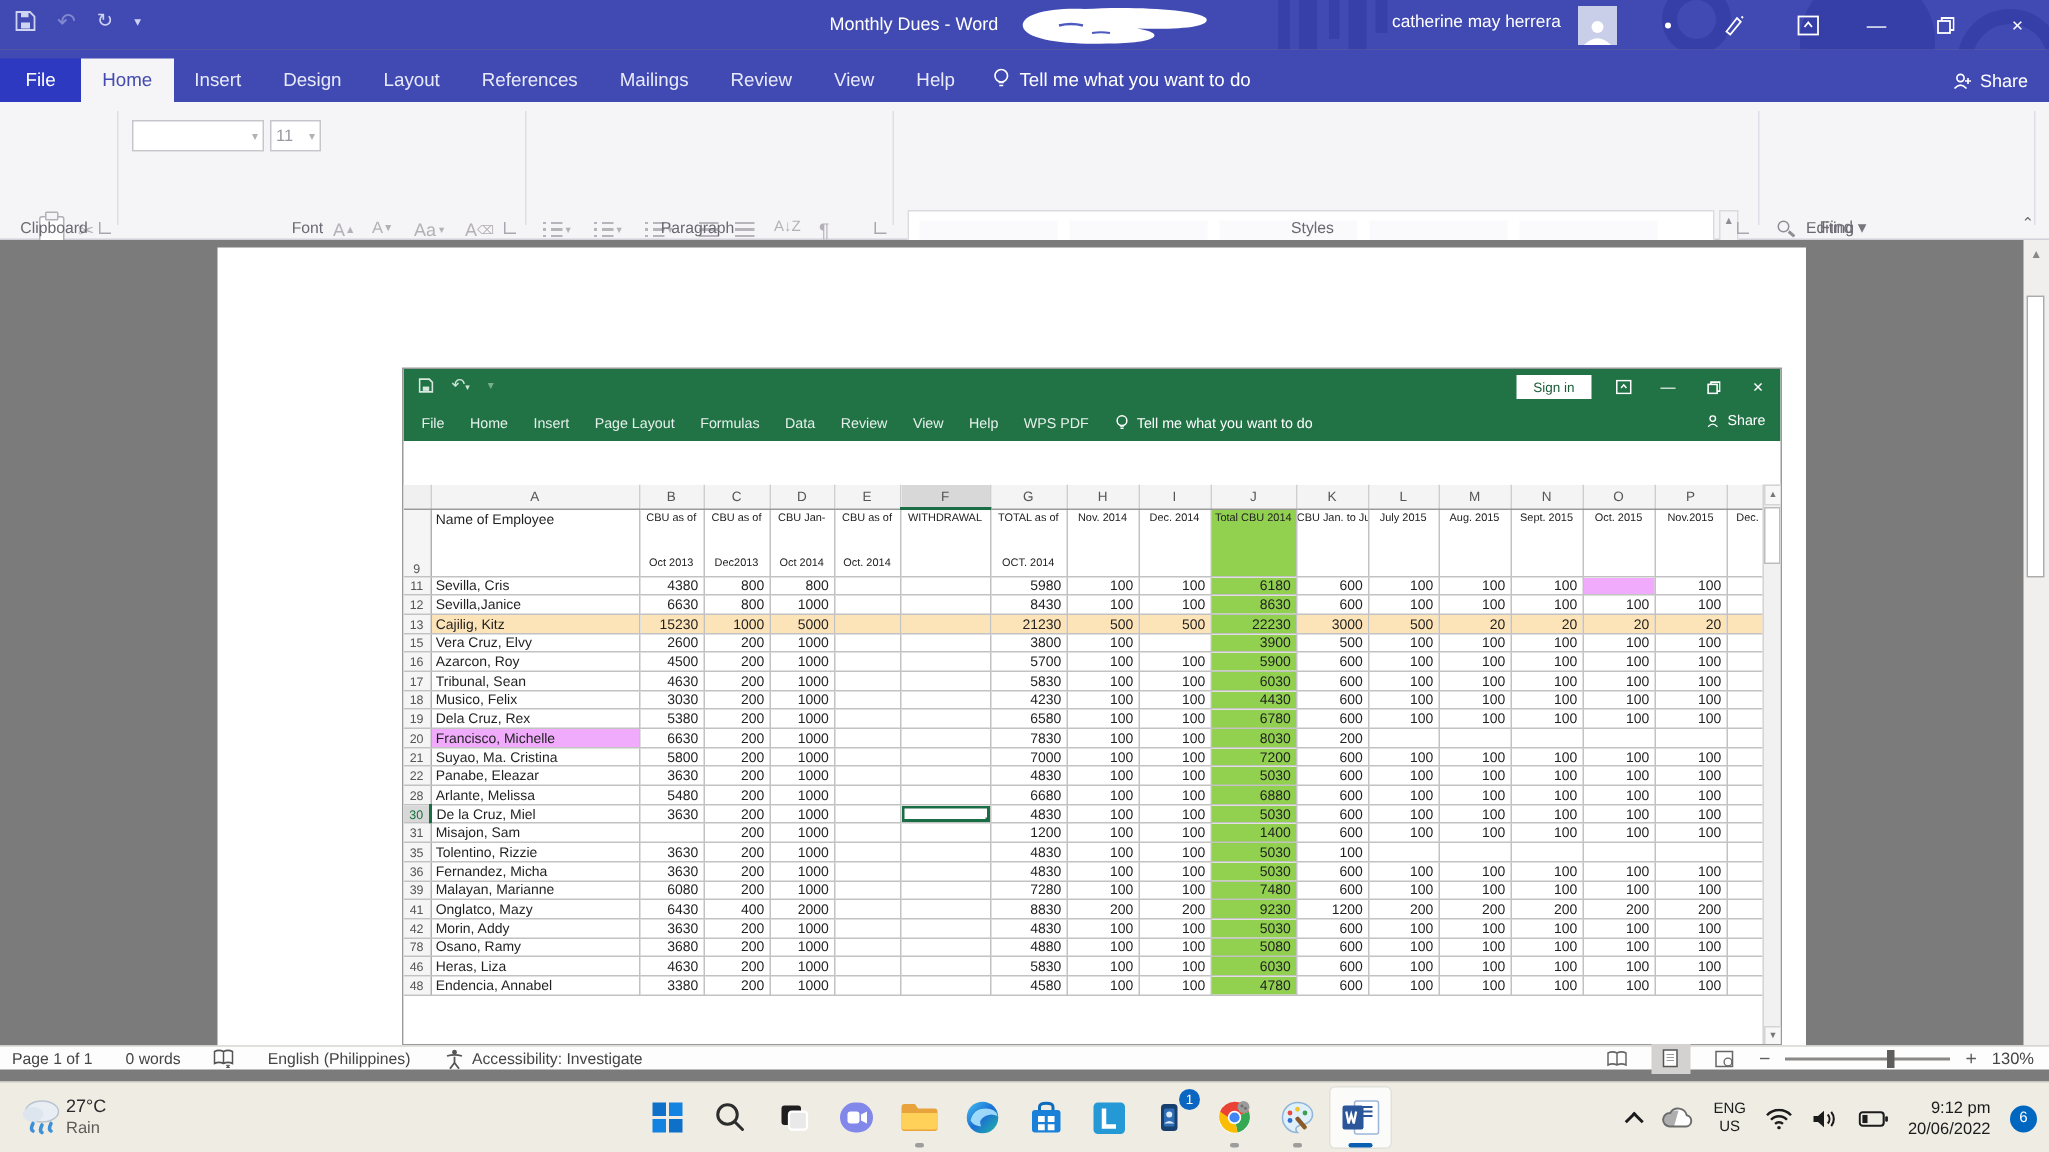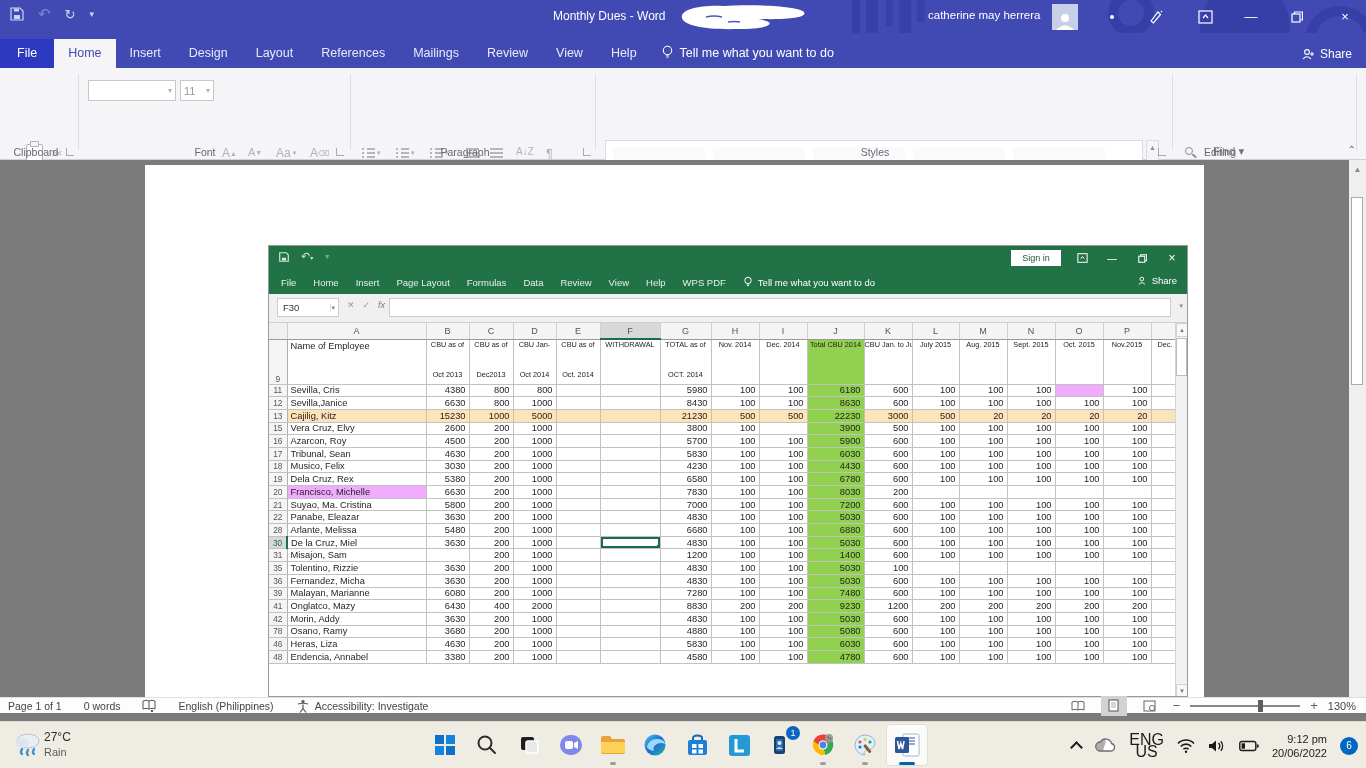--- a/index.html
+++ b/index.html
@@ -130,21 +130,21 @@
   .weather{position:absolute;left:12px;top:6px;display:flex;align-items:center;gap:0}
   .wtemp{font-size:12px;color:#2b2b2b;line-height:15px}
   .wdesc{font-size:11px;color:#5d5b58;line-height:14px}
   .tb-icons{position:absolute;left:424px;top:2px;display:flex}
   .tile{width:42px;height:42px;display:flex;align-items:center;justify-content:center;position:relative;border-radius:4px}
   .tile.active-app{background:#fbfbfa;box-shadow:0 0 0 1px #e3e0d8 inset}
   .run-dash{position:absolute;bottom:1px;left:50%;transform:translateX(-50%);width:6px;height:3px;border-radius:2px;background:#9d9d9d}
   .run-dash.wide{width:16px;background:#0b5fb0}
   .badge{position:absolute;right:2px;top:2px;min-width:14px;height:14px;border-radius:7px;background:#0b66c2;color:#fff;font-size:9px;display:flex;align-items:center;justify-content:center;padding:0 3px}
   .tray{position:absolute;right:8px;top:0;height:47px;display:flex;align-items:center;gap:13px}
-  .lang{font-size:16px;color:#1b1b1b;text-align:center;line-height:12px}
+  .lang{font-size:10px;color:#1b1b1b;text-align:center;line-height:12px}
   .clock{font-size:11px;color:#1b1b1b;text-align:right;line-height:14px}
   .count-badge{width:18px;height:18px;border-radius:50%;background:#0067c0;color:#fff;font-size:10px;display:flex;align-items:center;justify-content:center}
   .chev{width:9px;height:9px;border-left:2px solid #1b1b1b;border-top:2px solid #1b1b1b;transform:rotate(45deg);margin-top:4px}
 </style>
 </head>
 <body>
 
 <div id="screen">
 
   <div class="w-titlebar">
@@ -419,33 +419,20 @@
           </svg>
         <span>Tell me what you want to do</span>
       </span>
     </div>
     <div class="xl-share">
       <svg width="10" height="10" viewBox="0 0 13 13">
           <circle cx="5" cy="4" r="2.4" fill="none" stroke="#fff" stroke-width="1.2"></circle>
           <path d="M1 11 q4 -4.5 8 0" fill="none" stroke="#fff" stroke-width="1.2"></path>
         </svg>
       <span>Share</span>
-    </div>
-    <div class="xl-formula">
-      <div class="namebox">
-          <span>F30</span>
-          <span class="dd">▾</span>
-        </div>
-      <div class="fbtns">
-        <span>✕</span>
-        <span>✓</span>
-        <span class="fx">fx</span>
-      </div>
-      <div class="finput"></div>
-      <div class="fdd">▾</div>
     </div>
     <div class="xl-grid">
       <table id="sheet-table">
           <colgroup>
             <col style="width:18px">
             <col style="width:139px">
             <col style="width:43px">
             <col style="width:44px">
             <col style="width:43px">
             <col style="width:44px">

